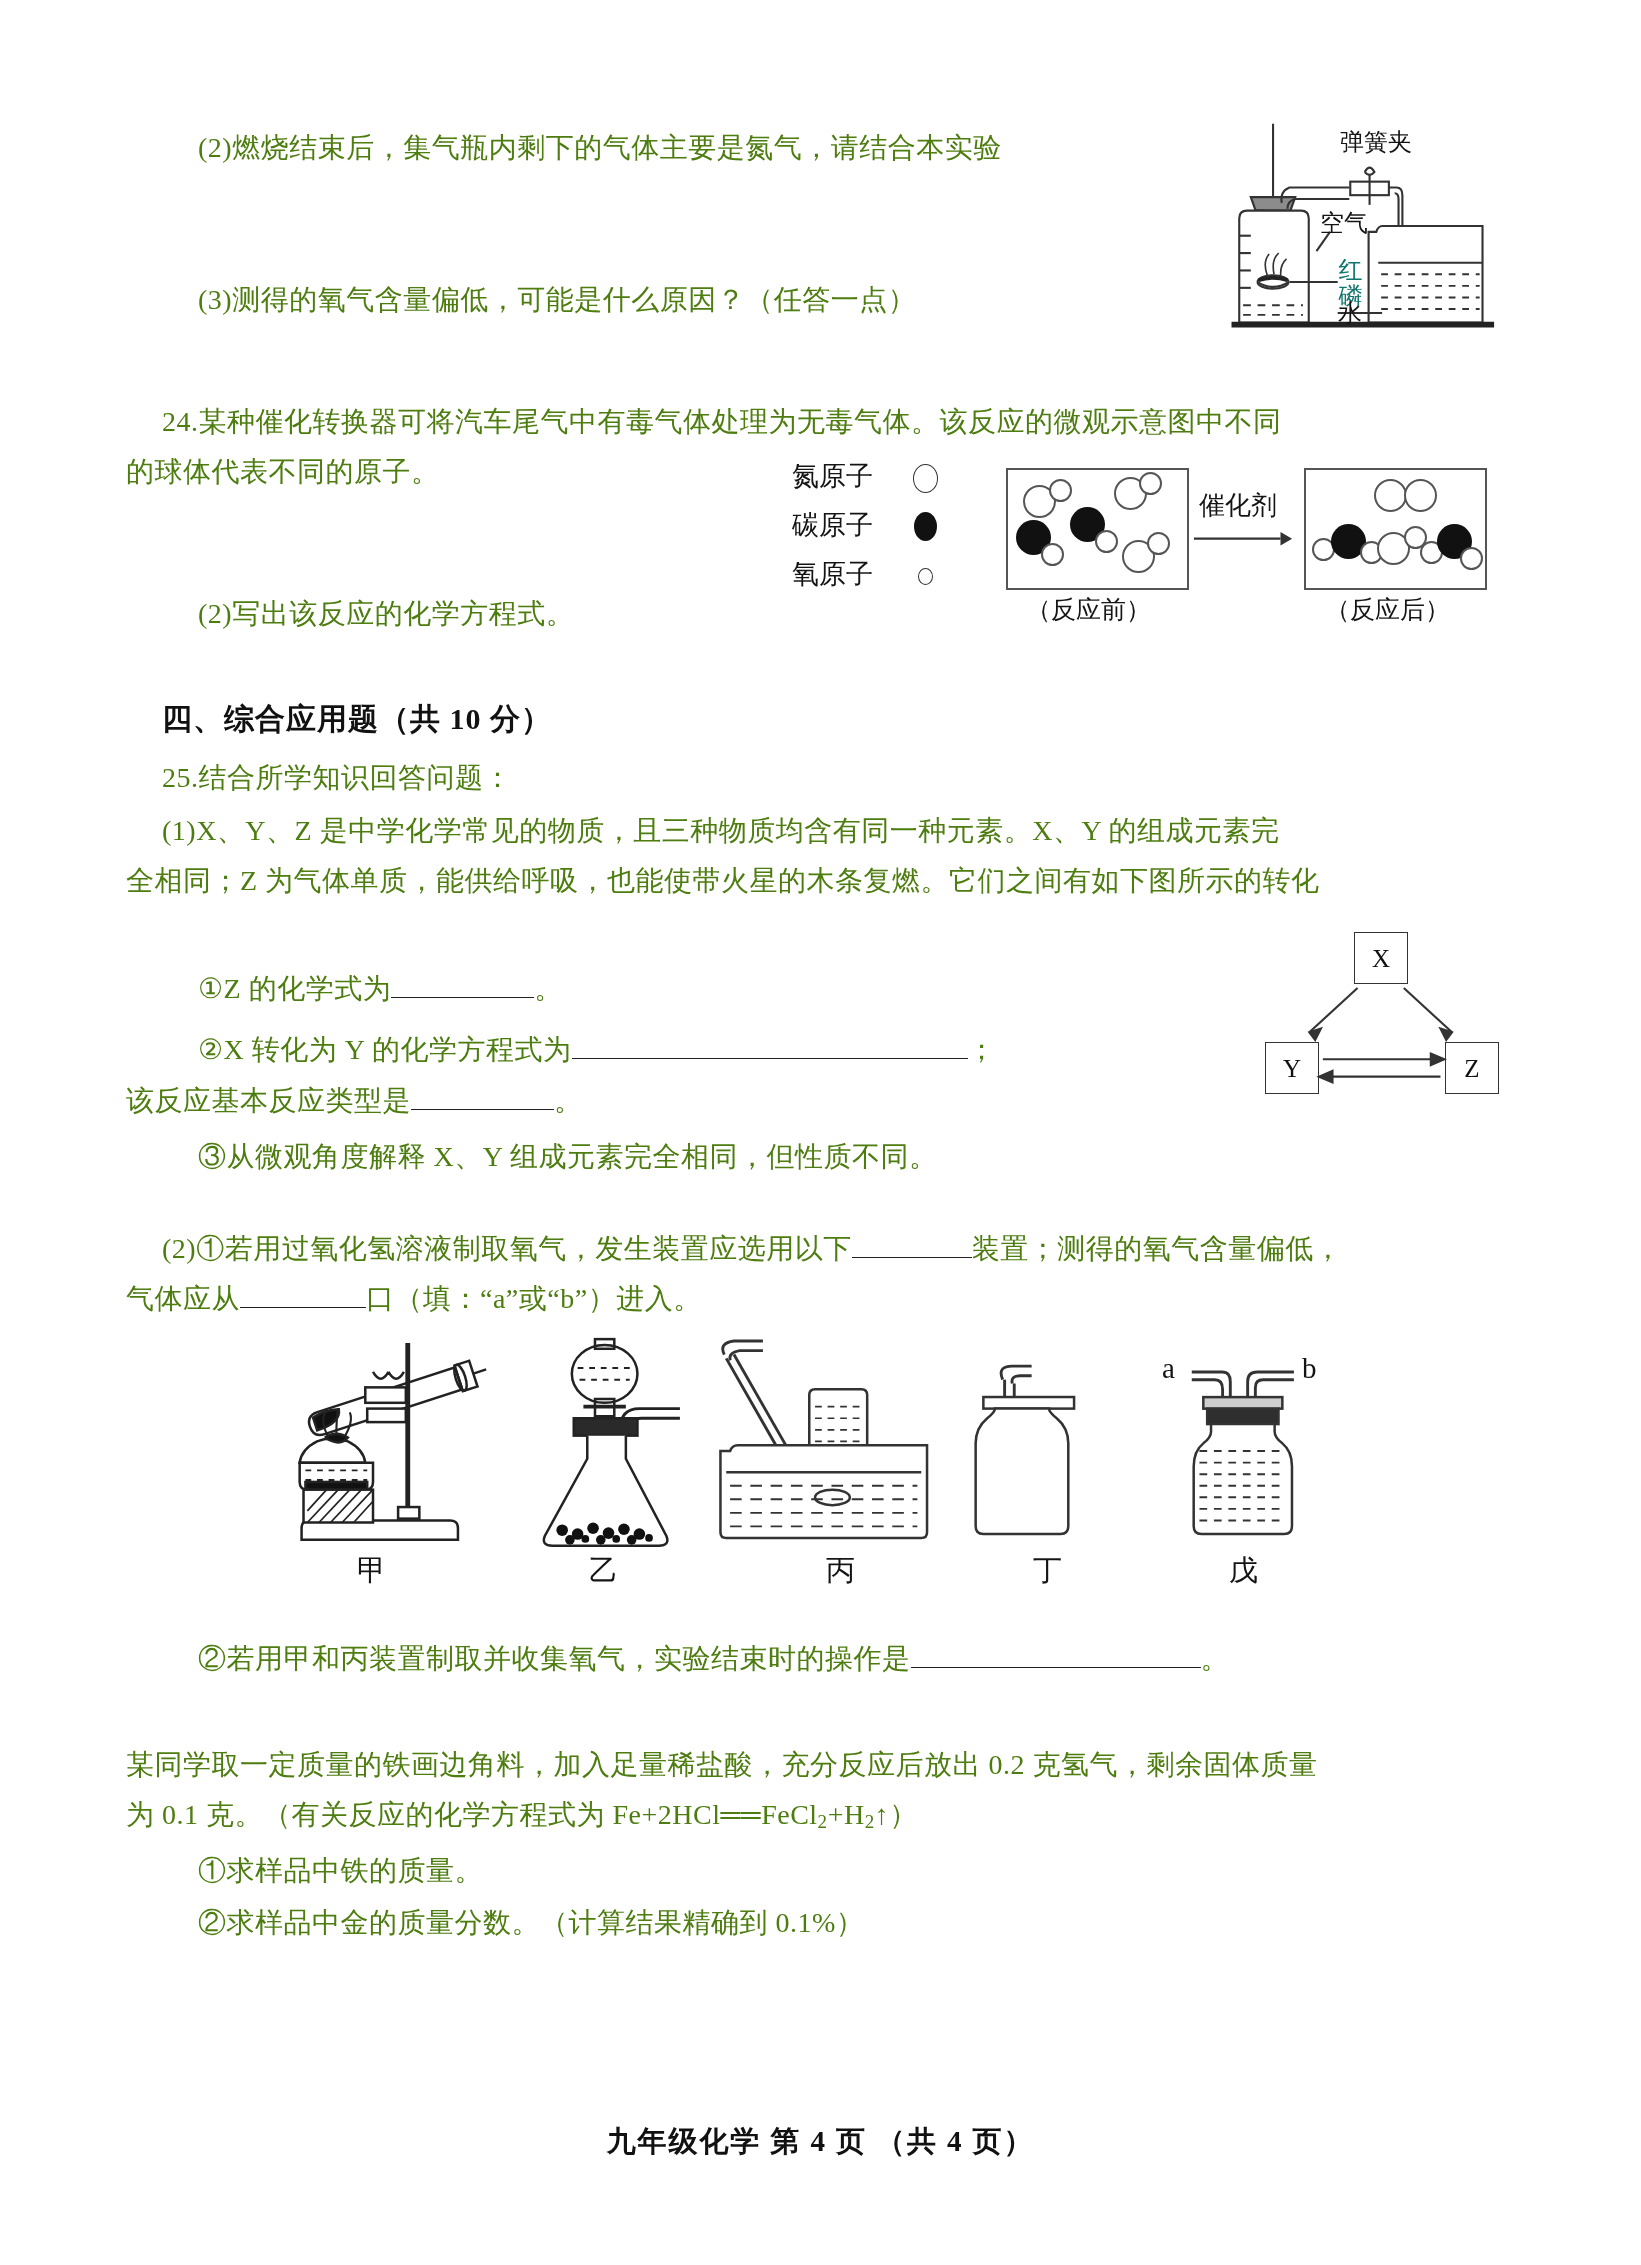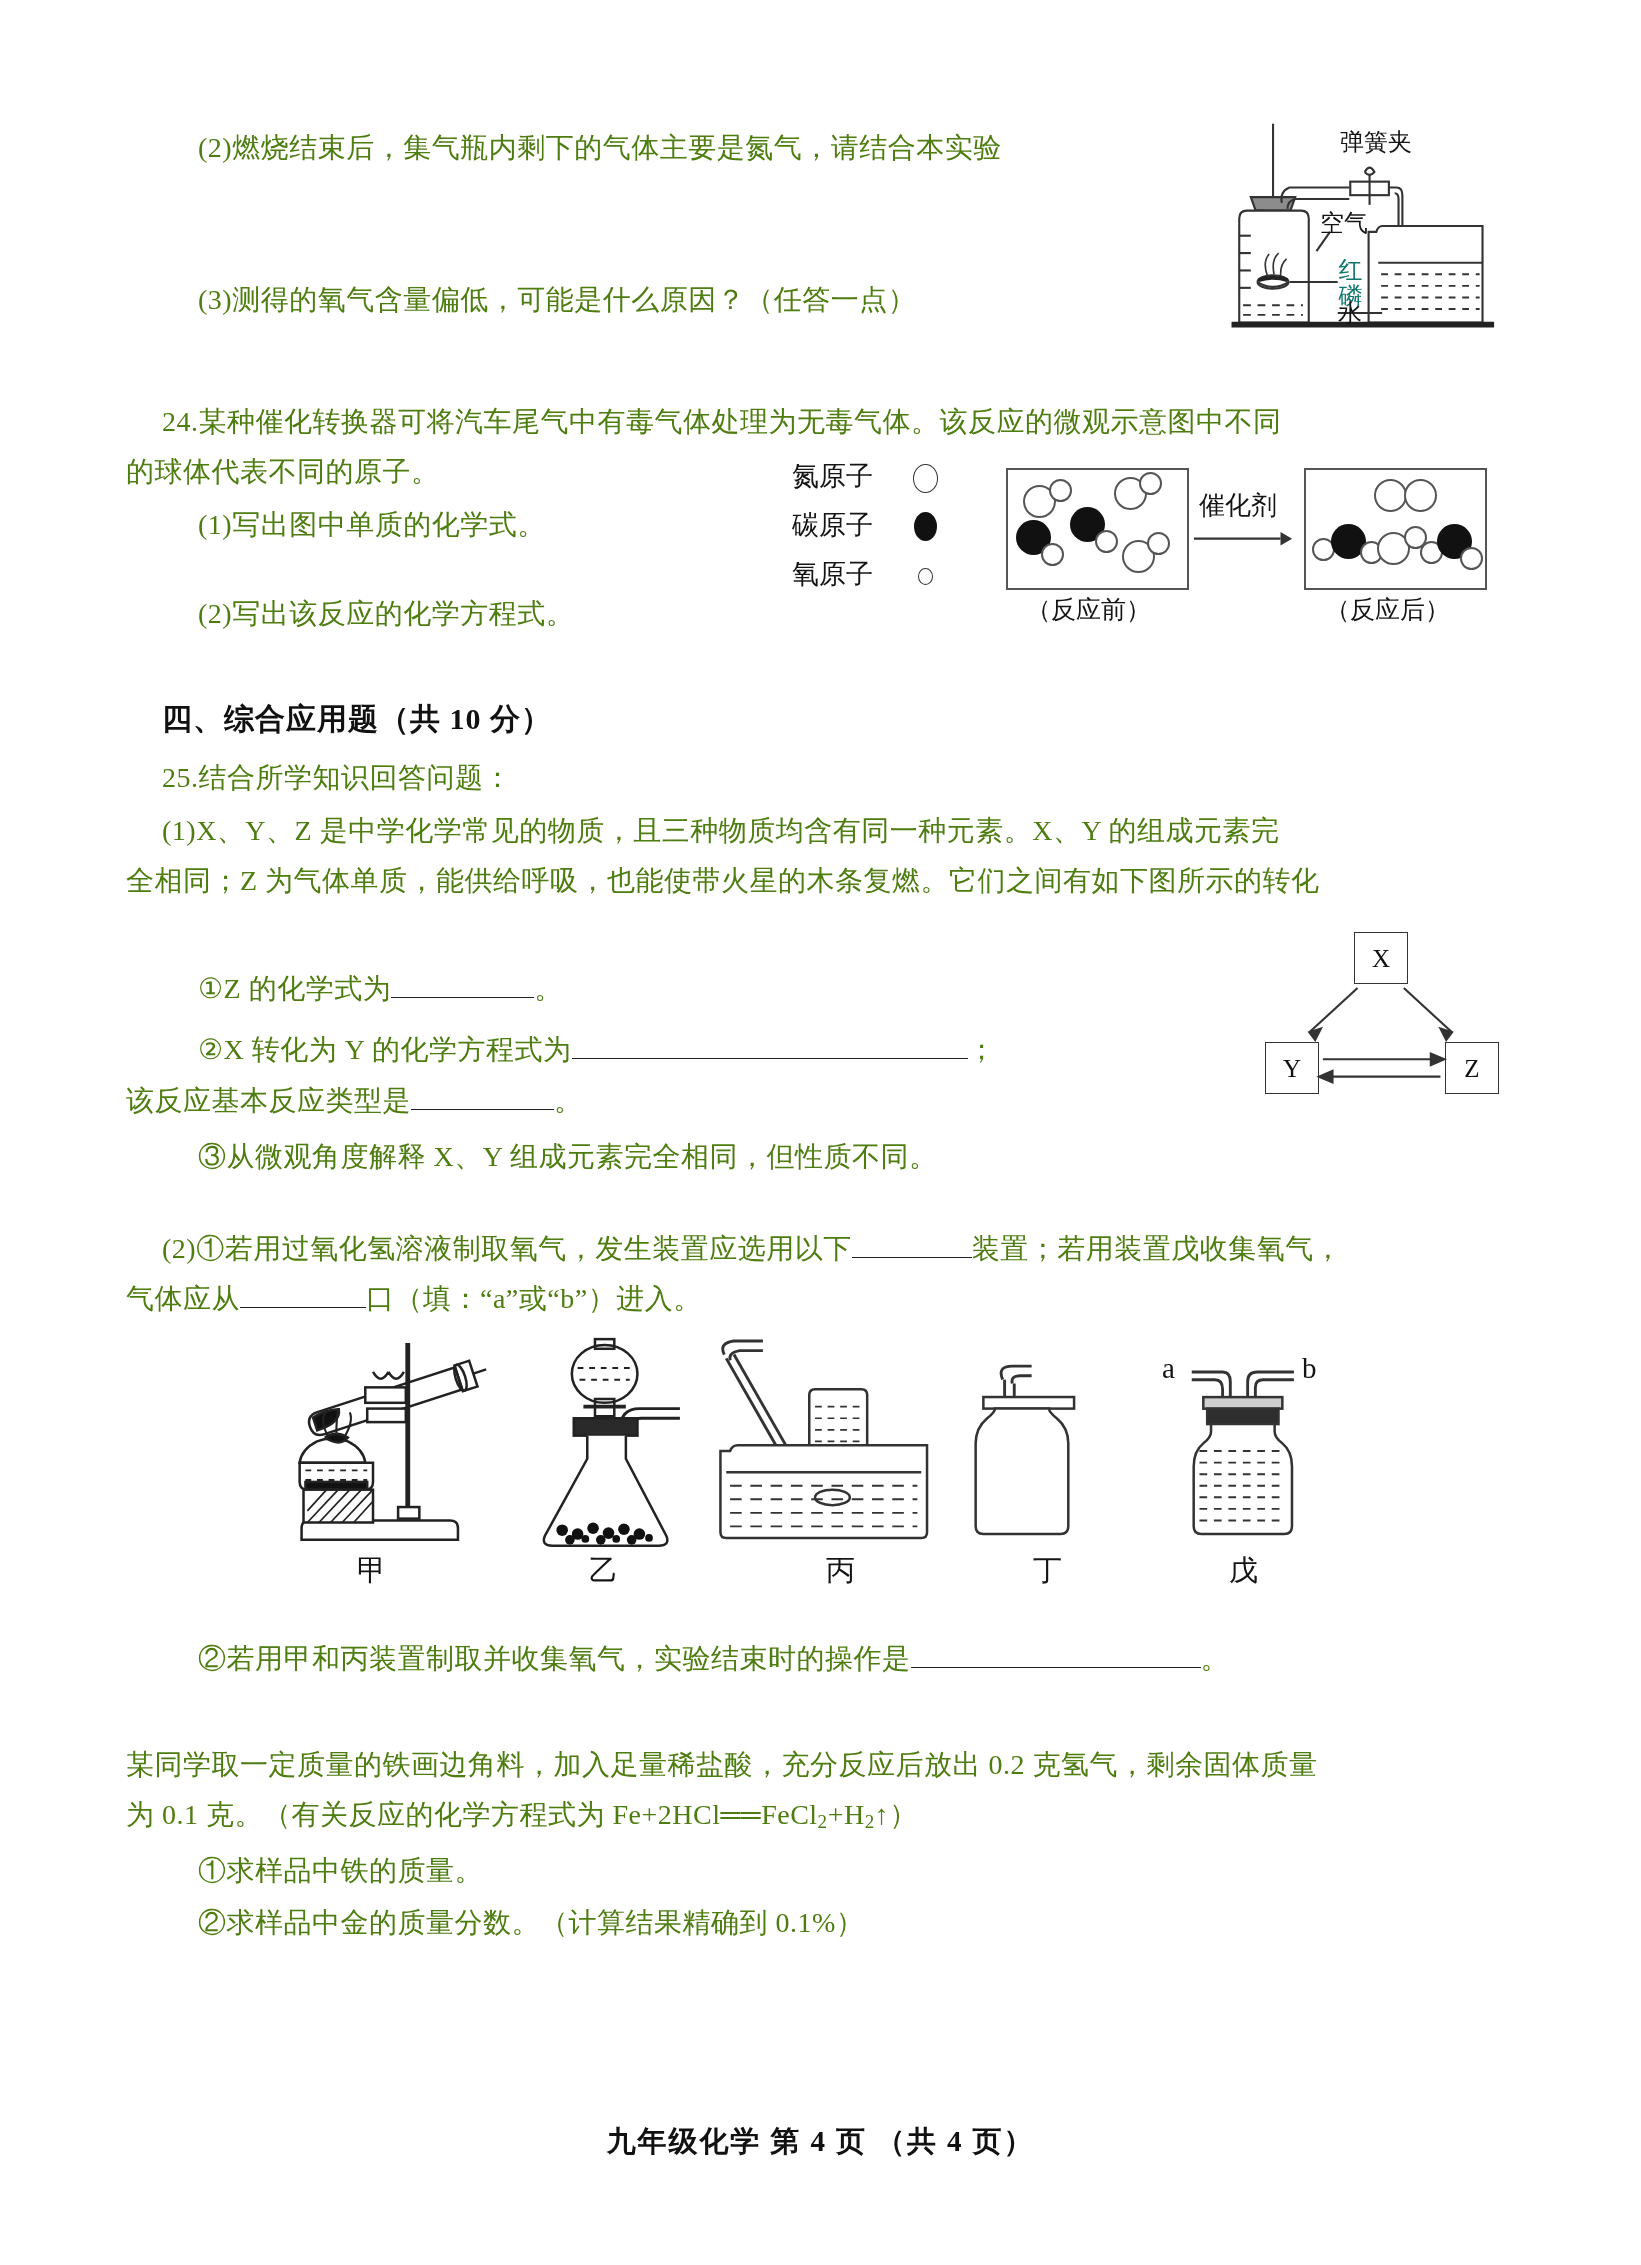--- a/index.html
+++ b/index.html
@@ -148,21 +148,20 @@
       </g>
     </svg>
     <div class="lbl" style="left:128px; top:13.5px; font-size:24px;">弹簧夹</div>
     <div class="lbl" style="left:108px; top:95px; font-size:24px;">空气</div>
     <div class="lbl-v" style="left:126px; top:141px; font-size:24px;">红磷</div>
     <div class="lbl" style="left:126px; top:185px; font-size:24px;">水</div>
   </div>
 
   <div class="ln" style="left:162px; top:397px;">24.某种催化转换器可将汽车尾气中有毒气体处理为无毒气体。该反应的微观示意图中不同</div>
   <div class="ln" style="left:126px; top:447px;">的球体代表不同的原子。</div>
-  <div class="ln" style="left:198px; top:500px;">(1)写出图中单质的化学式。</div>
   <div class="ln" style="left:198px; top:589px;">(2)写出该反应的化学方程式。</div>
 
   <div class="fig" style="left:792px; top:462px; width:695px; height:174px;">
 
     <div class="lbl" style="left:0px; top:1.9px; font-size:27px;">氮原子</div>
     <div class="atom legend-n" style="left:121px; top:1.9px;"></div>
 
     <div class="lbl" style="left:0px; top:51px; font-size:27px;">碳原子</div>
     <div class="atom legend-c" style="left:122px; top:50px;"></div>
 
@@ -241,21 +240,21 @@
         <path d="M194 104 L182 100 L188 112 Z"></path>
         <line x1="60" y1="132" x2="176" y2="132"></line>
         <path d="M186 132 L172 126 L172 138 Z"></path>
         <line x1="182" y1="150" x2="66" y2="150"></line>
         <path d="M56 150 L70 144 L70 156 Z"></path>
       </g>
     </svg>
   </div>
 
   <div class="ln" style="left:162px; top:1224px;">
-    <span>(2)①若用过氧化氢溶液制取氧气，发生装置应选用以下</span><span class="blank" style="width:120px;"></span><span>装置；若用装置戊收集氧气，</span>
+    <span>(2)①若用过氧化氢溶液制取氧气，发生装置应选用以下</span><span class="blank" style="width:120px;"></span><span>装置；测得的氧气含量偏低，</span>
   </div>
   <div class="ln" style="left:126px; top:1274px;">
     <span>气体应从</span><span class="blank" style="width:126px;"></span><span>口（填：“a”或“b”）进入。</span>
   </div>
 
   <div class="fig" style="left:290px; top:1337px; width:1197px; height:280px;">
 
     <svg style="position:absolute; left:0px; top:0px;" width="222" height="232" viewBox="0 0 230 240">
       <g fill="none" stroke="#222" stroke-width="2.6">
 

